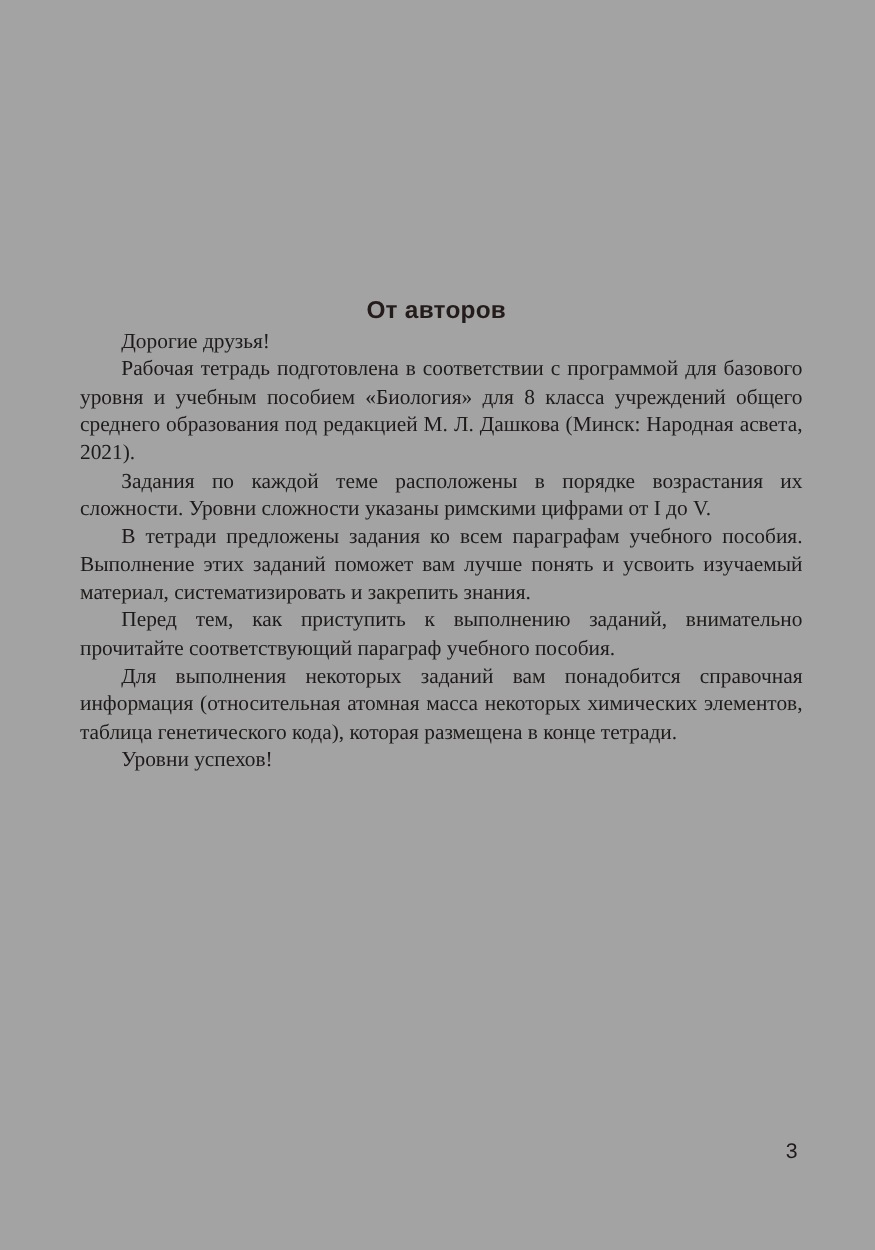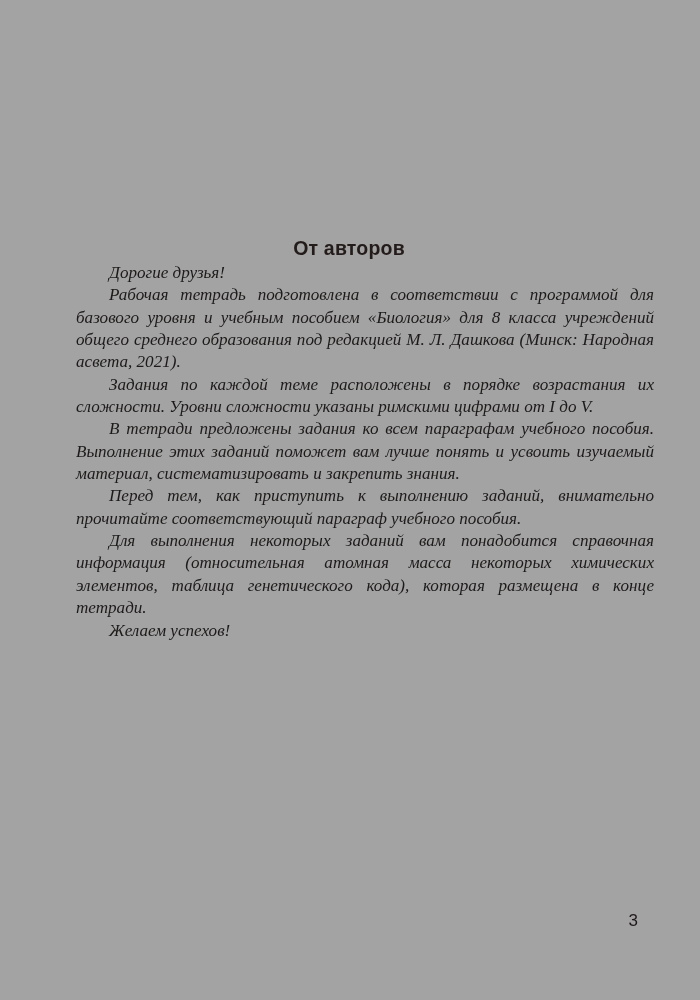--- a/index.html
+++ b/index.html
@@ -37,24 +37,23 @@
     font-weight: bold;
     font-size: 19.5px;
     letter-spacing: 0.2px;
     color: #231c1a;
     line-height: 1.2;
   }
 
   
   .body-block {
     position: absolute;
-    left: 76px;
+    left: 64px;
     top: 262px;
     width: 578px;
-    font-style: italic;
   }
 
   .para {
     margin: 0;
     font-size: 17.1px;
     line-height: 22.35px;
     text-align: justify;
     text-align-last: left;
     text-indent: 33px;
     hyphens: manual;
@@ -85,18 +84,18 @@
 
   <h1 class="doc-title">От авторов</h1>
 
   <div class="body-block">
     <p class="para last-short">Дорогие друзья!</p>
     <p class="para">Рабочая тетрадь подготовлена в соответствии с программой для базового уровня и учебным пособием «Биология» для 8 класса учреждений общего среднего образования под редакцией М. Л. Дашкова (Минск: Народная асвета, 2021).</p>
     <p class="para">Задания по каждой теме расположены в порядке возрастания их сложности. Уровни сложности указаны римскими цифрами от I до V.</p>
     <p class="para">В тетради предложены задания ко всем параграфам учебного пособия. Выполнение этих заданий поможет вам лучше понять и усвоить изучаемый материал, систематизировать и закрепить знания.</p>
     <p class="para">Перед тем, как приступить к выполнению заданий, внимательно прочитайте соответствующий параграф учебного пособия.</p>
     <p class="para">Для выполнения некоторых заданий вам понадобится справочная информация (относительная атомная масса некоторых химических элементов, таблица генетического кода), которая размещена в конце тетради.</p>
-    <p class="para last-short">Желаем успехов!</p>
+    <p class="para last-short">Уровни успехов!</p>
   </div>
 
   <div class="page-number">3</div>
 
 </div>
 
 </body></html>

